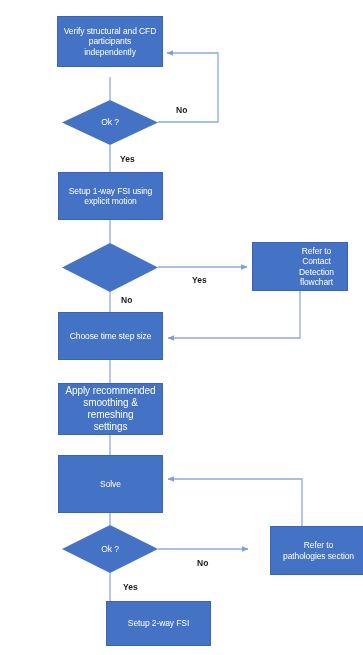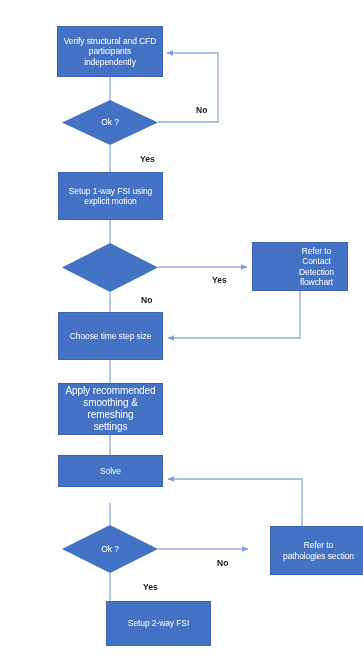--- a/index.html
+++ b/index.html
@@ -65,21 +65,20 @@
     position: relative;
     z-index: 1;
   }
   .edge-label {
     position: absolute;
     color: #1a1a1a;
     font-size: 8.5px;
     font-weight: bold;
     white-space: nowrap;
     z-index: 3;
-    margin-left: 20px;
   }
 </style>
 </head>
 <body>
 
 <div id="flowchart-canvas">
 
   <svg id="flow-svg" viewBox="0 0 363 655" width="363" height="655" xmlns="http://www.w3.org/2000/svg">
     <defs>
       <marker id="arrowhead" markerWidth="7" markerHeight="7" refX="6" refY="3" orient="auto" markerUnits="userSpaceOnUse">
@@ -109,21 +108,21 @@
       <path d="M110,503 L110,525"></path>
 
       <path d="M158,549 L248,549" marker-end="url(#arrowhead)"></path>
 
       <path d="M302,526 L302,479 L168,479" marker-end="url(#arrowhead)"></path>
 
       <path d="M110,573 L110,601"></path>
     </g>
   </svg>
 
-  <div class="node process" style="left:57px; top:26px; width:106px; height:51px; font-size:8.5px;">
+  <div class="node process" style="left:57px; top:16px; width:106px; height:51px; font-size:8.5px;">
     <span class="node-label">Verify structural and CFD
 participants
 independently</span>
   </div>
 
   <div class="node decision" style="left:62px; top:100px; width:96px; height:45px; font-size:8.5px;">
     <span class="diamond-bg"></span>
     <span class="node-label">Ok ?</span>
   </div>
 
@@ -144,21 +143,21 @@
   <div class="node process" style="left:58px; top:312px; width:105px; height:48px; font-size:8.5px;">
     <span class="node-label">Choose time step size</span>
   </div>
 
   <div class="node process" style="left:58px; top:383px; width:105px; height:52px; font-size:10px;">
     <span class="node-label">Apply recommended
 smoothing &amp; remeshing
 settings</span>
   </div>
 
-  <div class="node process" style="left:58px; top:455px; width:105px; height:32px; font-size:8.5px;">
+  <div class="node process" style="left:58px; top:455px; width:105px; height:58px; font-size:8.5px;">
     <span class="node-label">Solve</span>
   </div>
 
   <div class="node decision" style="left:62px; top:525px; width:96px; height:48px; font-size:8.5px;">
     <span class="diamond-bg"></span>
     <span class="node-label">Ok ?</span>
   </div>
 
   <div class="node process" style="left:270px; top:526px; width:97px; height:49px; font-size:8.5px;">
     <span class="node-label">Refer to

